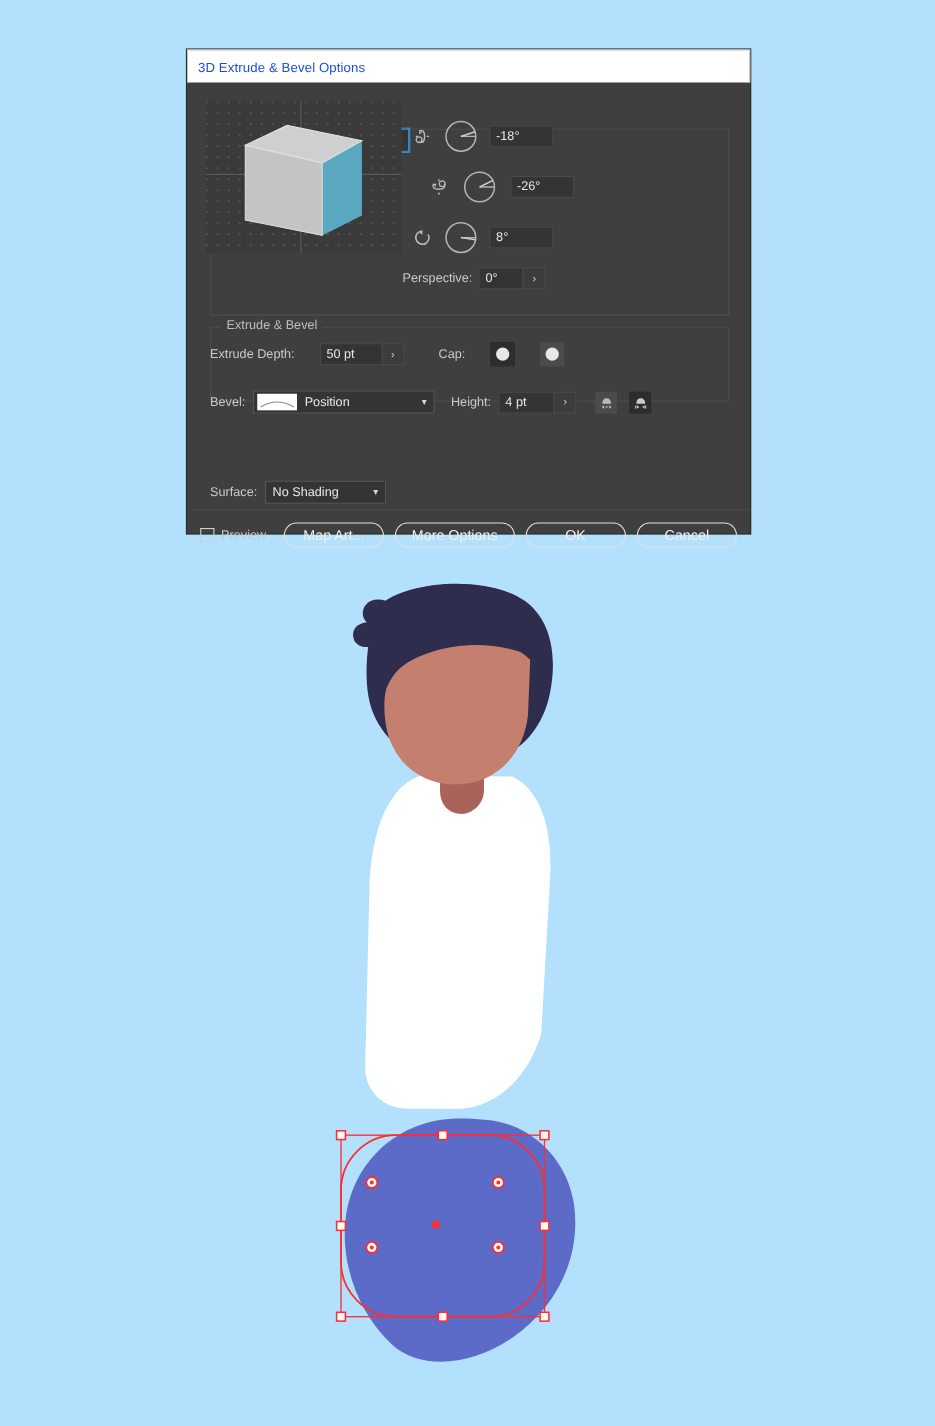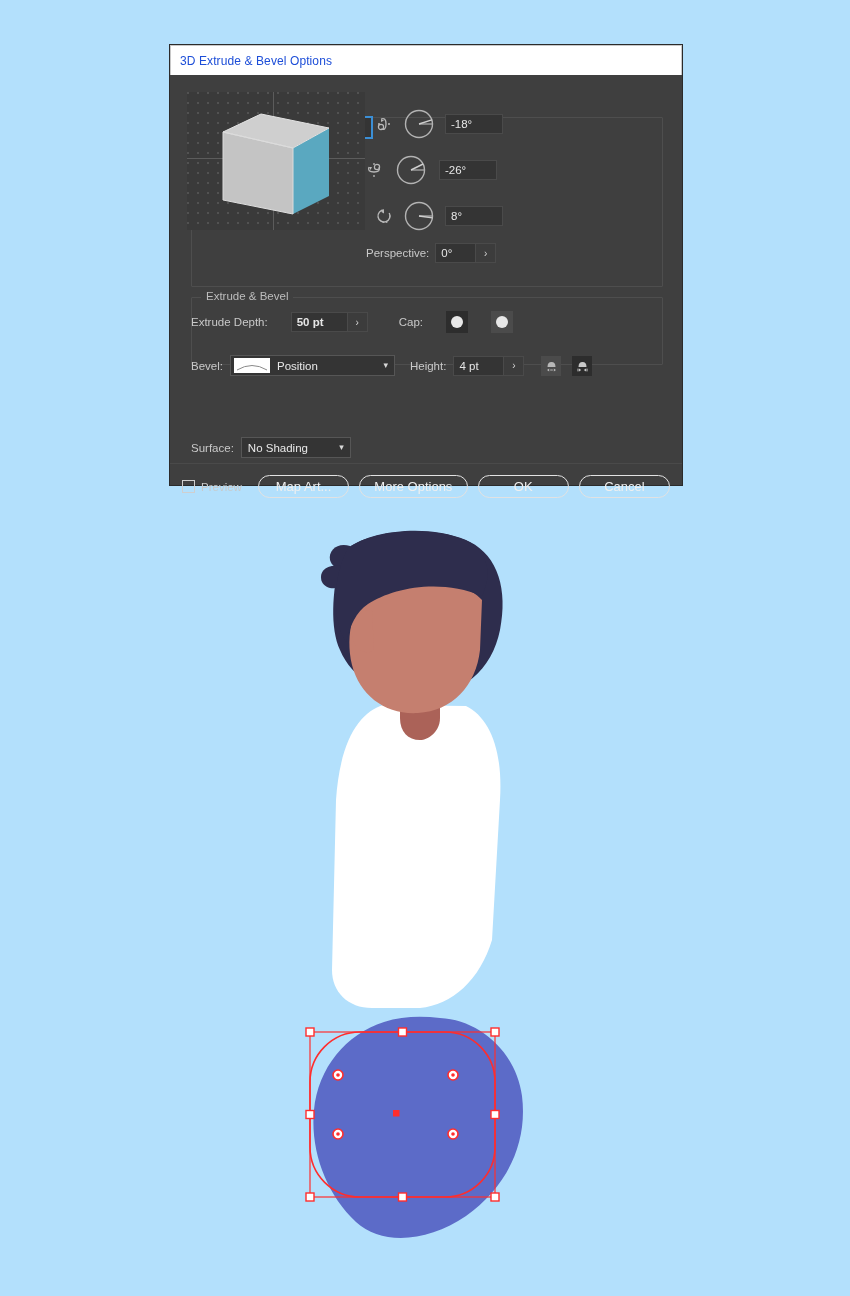--- a/index.html
+++ b/index.html
@@ -141,21 +141,21 @@
   #cube-svg { position: absolute; left: 0; top: 0; }
 
   
   .rot-row {
     position: absolute;
     display: flex;
     align-items: center;
     gap: 9px;
   }
   #rot-x { left: 205px; top: 32px; }
-  #rot-y { left: 195px; top: 78px; gap: 11px; }
+  #rot-y { left: 220px; top: 78px; gap: 11px; }
   #rot-z { left: 205px; top: 124px; }
   .axis-icon { width: 18px; height: 20px; }
   .dial { width: 34px; height: 34px; }
   .numfield {
     background: #343434;
     border: 1px solid #4a4a4a;
     height: 20px;
     width: 58px;
     box-sizing: border-box;
     display: flex;
@@ -405,21 +405,21 @@
       </div>
     </div>
 
     <div class="groupbox" id="group-extrude">
       <span class="group-legend">Extrude &amp; Bevel</span>
     </div>
 
     <div id="ext-row1">
       <span class="lbl">Extrude Depth:</span>
       <div class="stepper">
-        <div class="numfield" style="width:56px;font-weight:bold;">
+        <div class="numfield" style="width:56px;">
           <span>50 pt</span>
         </div>
         <div class="step-btn">›</div>
       </div>
       <span class="lbl" style="margin-left:8px;">Cap:</span>
       <div class="capbtn active">
         <svg width="14" height="14" viewBox="0 0 14 14">
           <circle cx="7" cy="7" r="6" fill="#e8e8e8"></circle>
           <path d="M7 1 a6 6 0 0 0 0 12 a4 4 0 0 1 0 -12 z" fill="#9a9a9a"></path>
         </svg>

